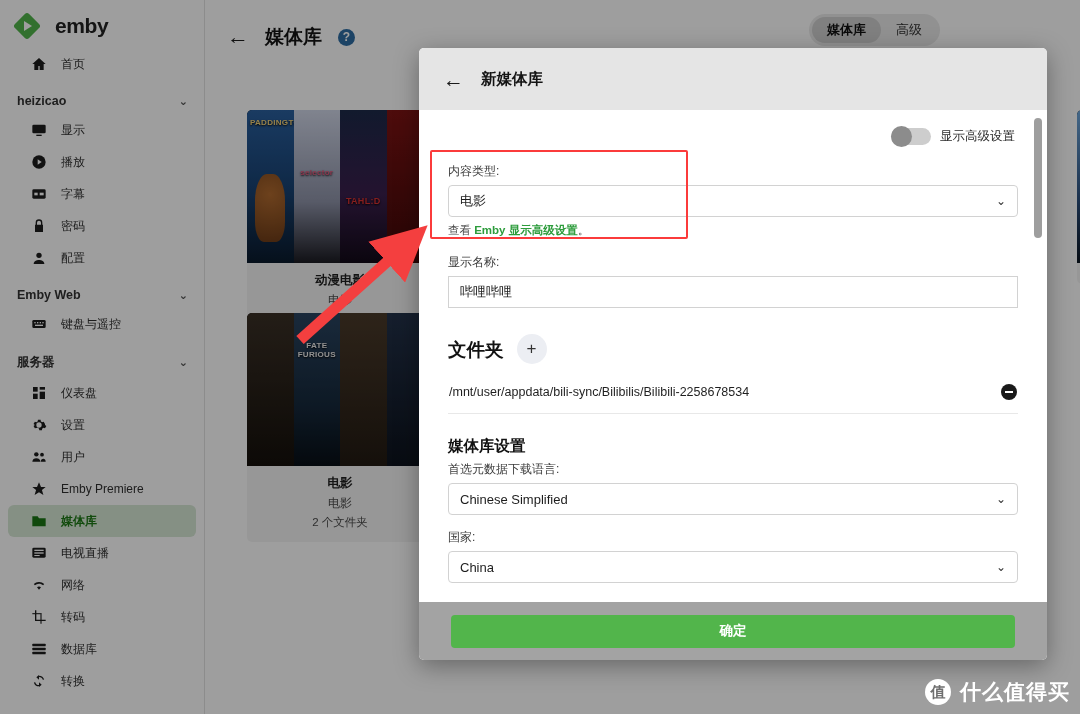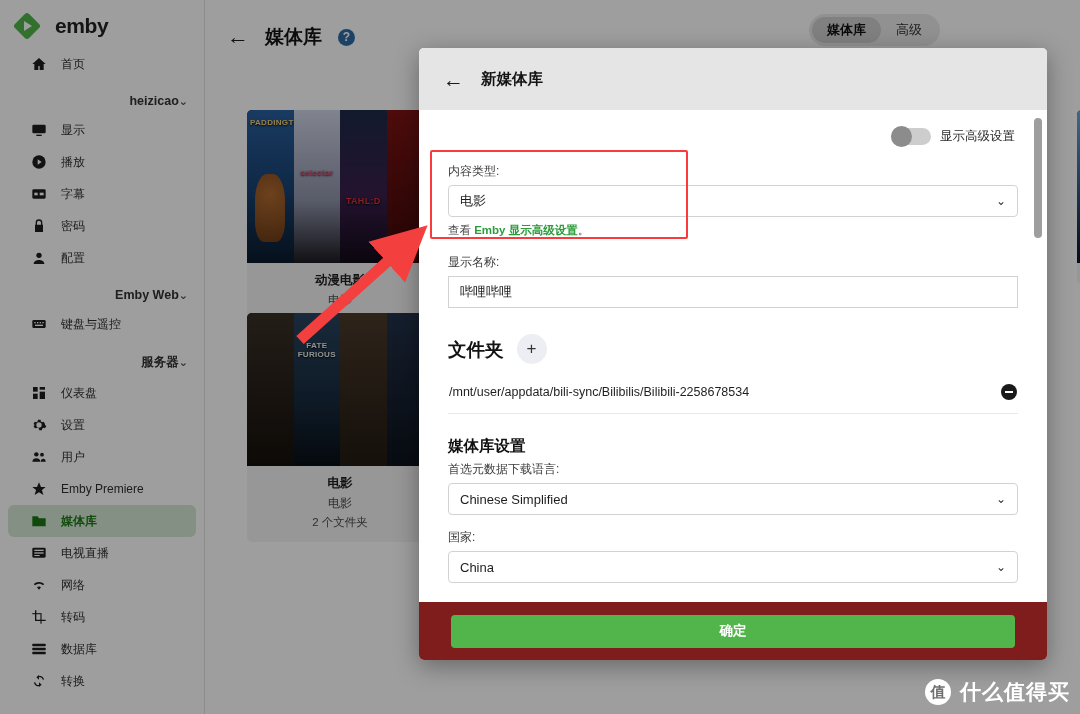--- a/index.html
+++ b/index.html
@@ -69,21 +69,21 @@
     border-radius: 6px;
     margin: 0 8px 0 8px;
   }
   .nav-item.selected {
     background: #d7e8d5;
     color: #1d7a16;
     font-weight: 700;
   }
   .nav-item.selected .ic svg { fill: #1a7714; }
   .nav-group {
-    display: flex; align-items: center; justify-content: flex-end;
+    display: flex; align-items: center; justify-content: space-between;
     padding: 14px 16px 6px 17px;
     font-size: 12.5px;
     font-weight: 700;
     color: #333;
     cursor: pointer;
   }
   .nav-group .chev { color: #555; font-size: 11px; }
   .ic {
     width: 17px; height: 17px;
     display: inline-flex; align-items: center; justify-content: center;
@@ -288,21 +288,21 @@
   }
   .minus-btn i { display: block; width: 8px; height: 2px; background: #fff; font-style: normal; }
   .sec-title-sm {
     font-size: 15.5px; font-weight: 700; color: #121212;
     margin: 22px 0 4px 0;
   }
   .field-block { margin-bottom: 14px; }
 
   .dlg-footer {
     flex: 0 0 58px;
-    background: #7f1d1d;
+    background: #a3a3a3;
     display: flex; align-items: center; justify-content: center;
     padding: 0 32px;
   }
   .ok-btn {
     width: 100%; height: 33px;
     background: #52b54b;
     color: #fff; font-size: 13.5px; font-weight: 700;
     border: none; border-radius: 4px;
     cursor: pointer;
     display: flex; align-items: center; justify-content: center;

